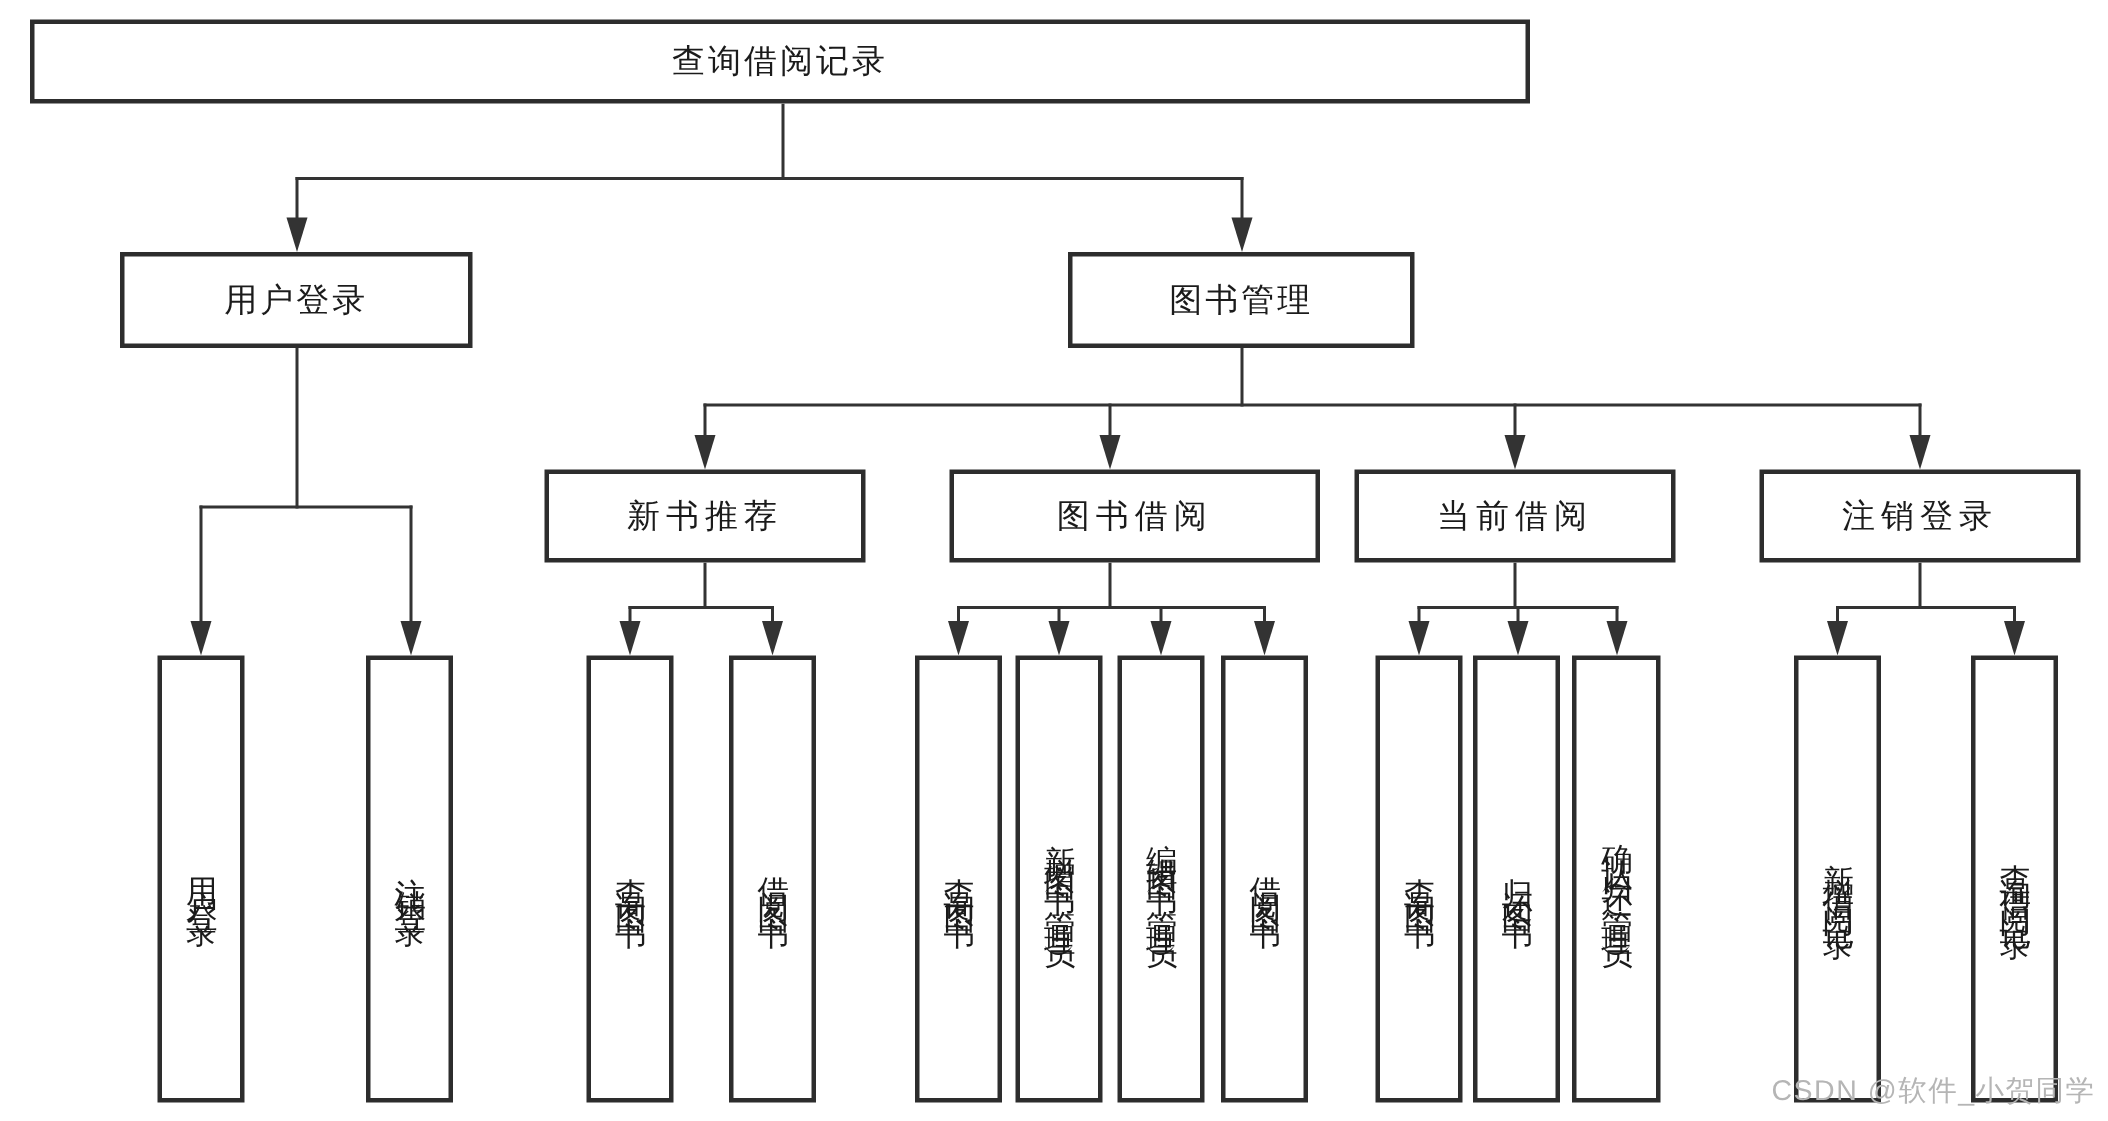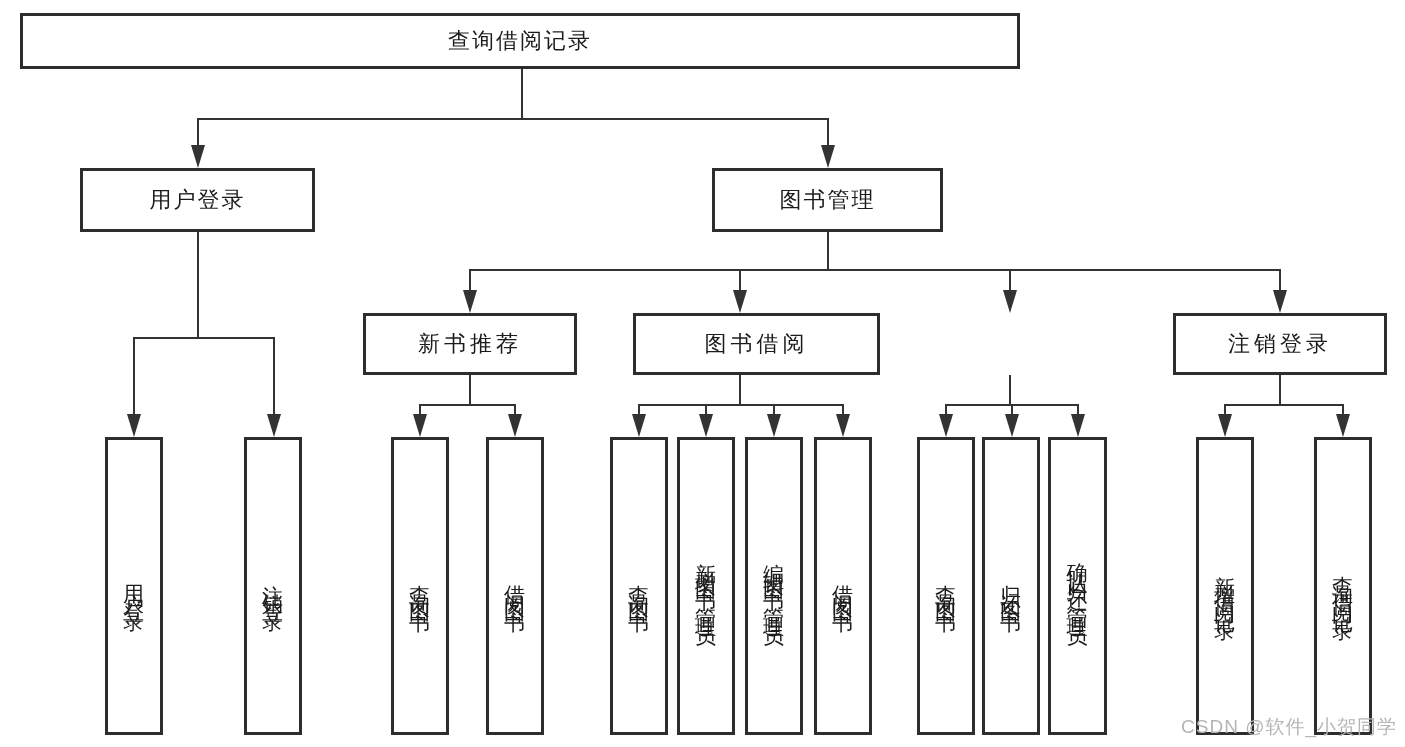--- a/index.html
+++ b/index.html
@@ -122,20 +122,23 @@
   <div class="box" style="left:712px;top:168px;width:231px;height:64px">
     <span class="lbl">图书管理</span>
   </div>
 
   <div class="box l3" style="left:363px;top:313px;width:214px;height:62px">
     <span class="lbl">新书推荐</span>
   </div>
   <div class="box l3" style="left:633px;top:313px;width:247px;height:62px">
     <span class="lbl">图书借阅</span>
   </div>
+  <div class="box l3" style="left:903px;top:313px;width:214px;height:62px">
+    <span class="lbl">当前借阅</span>
+  </div>
   <div class="box l3" style="left:1173px;top:313px;width:214px;height:62px">
     <span class="lbl">注销登录</span>
   </div>
 
   <div class="box leaf" style="left:105px;top:437px;width:58px;height:298px">
     <span class="lbl">用户登录</span>
   </div>
   <div class="box leaf" style="left:244px;top:437px;width:58px;height:298px">
     <span class="lbl">注销登录</span>
   </div>

